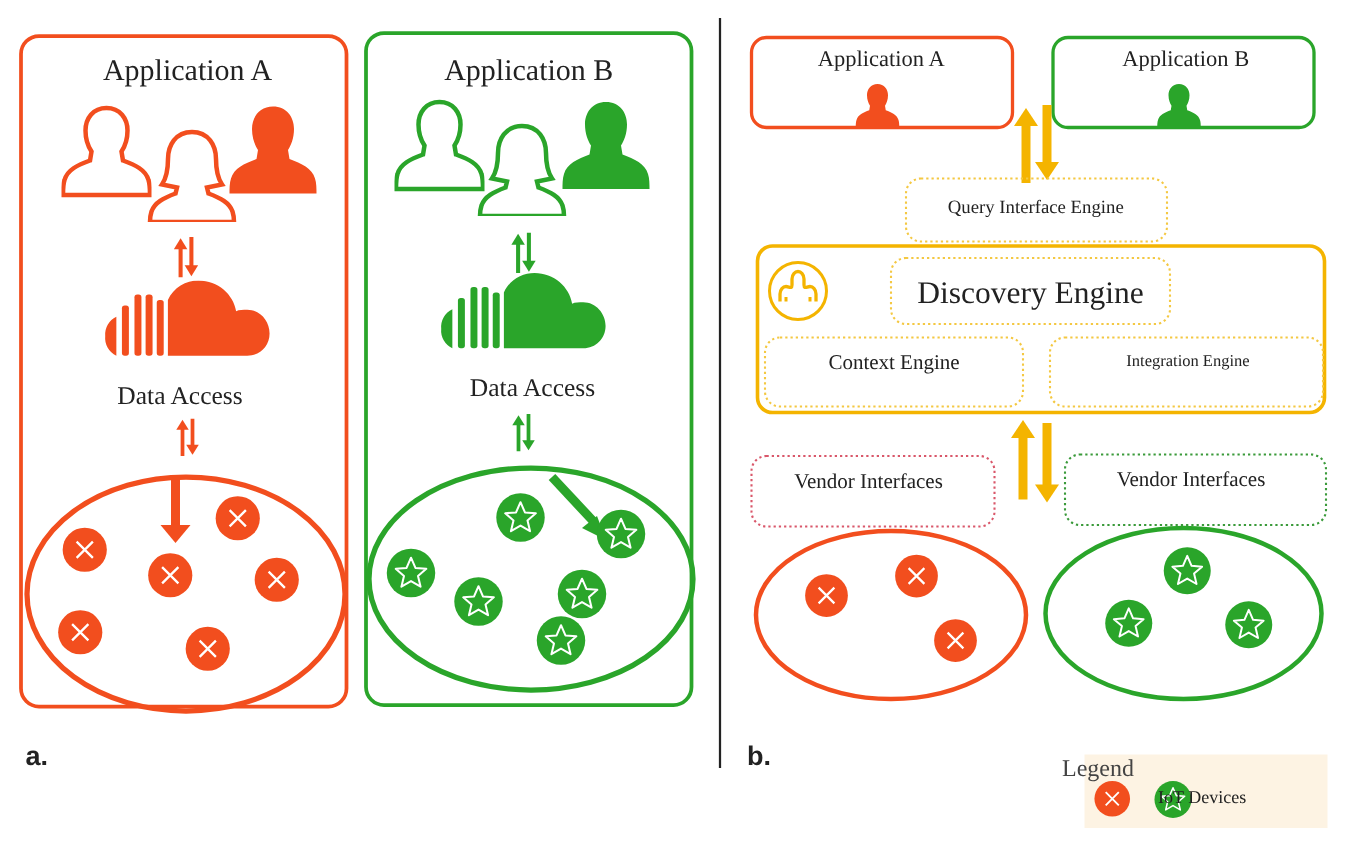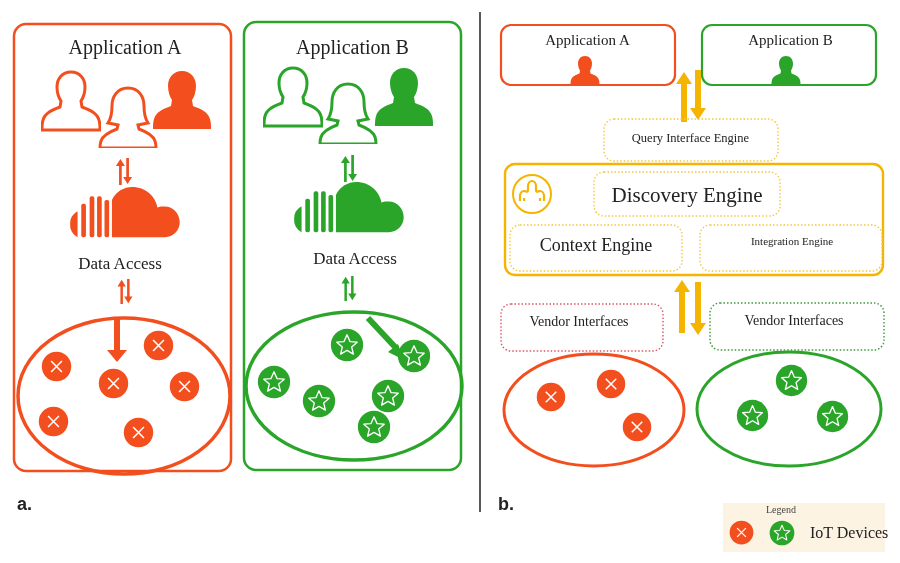--- a/index.html
+++ b/index.html
@@ -8,29 +8,29 @@
   svg.full{position:absolute;left:0;top:0;}
   .lbl{position:absolute;text-align:center;white-space:nowrap;font-family:Liberation Serif, serif;color:#222;}
   .t-appA-a{left:20px;top:36px;width:210px;font-size:20px;}
   .t-appB-a{left:245px;top:36px;width:215px;font-size:20px;}
   .t-da-a{left:20px;top:254px;width:200px;font-size:17px;}
   .t-da-b{left:255px;top:249px;width:200px;font-size:17px;}
   .t-appA-b{left:500px;top:32px;width:175px;font-size:15px;}
   .t-appB-b{left:703px;top:32px;width:175px;font-size:15px;}
   .t-qie{left:603px;top:131px;width:175px;font-size:12.5px;text-align:center;}
   .t-disc{left:592px;top:183px;width:190px;font-size:21px;}
-  .t-ctx{left:510px;top:235px;width:172px;font-size:18px;}
+  .t-ctx{left:510px;top:235px;width:172px;font-size:14px;}
   .t-int{left:700px;top:235px;width:184px;font-size:11px;}
   .t-v1{left:498px;top:314px;width:162px;font-size:14px;}
   .t-v2{left:706px;top:313px;width:176px;font-size:14px;}
   .t-pa{left:17px;top:494px;font-size:18px;font-weight:bold;font-family:"Liberation Sans",sans-serif;}
   .t-pb{left:498px;top:494px;font-size:18px;font-weight:bold;font-family:"Liberation Sans",sans-serif;}
   .legend{position:absolute;left:723px;top:503px;width:162px;height:49px;background:#fdf3e3;}
-  .t-legend{left:766px;top:504px;font-size:10px;color:#444;}
-  .t-iot{left:810px;top:524px;font-size:16px;}
+  .t-legend{left:708px;top:504px;font-size:16px;color:#444;}
+  .t-iot{left:772px;top:524px;font-size:12px;}
 </style>
 </head>
 <body>
 
 <svg class="full" width="900" height="563" viewBox="0 0 900 563">
   <defs>
     <symbol id="user-m" viewBox="0 0 60 64">
       <path d="M30 4c-9 0-14 7-14 15 0 6 2 11 4 14l-1 6c-8 3-15 6-17 13-1 3-1 7-1 10h58c0-3 0-7-1-10-2-7-9-10-17-13l-1-6c2-3 4-8 4-14 0-8-5-15-14-15z"></path>
     </symbol>
     <symbol id="user-f" viewBox="0 0 60 64">

